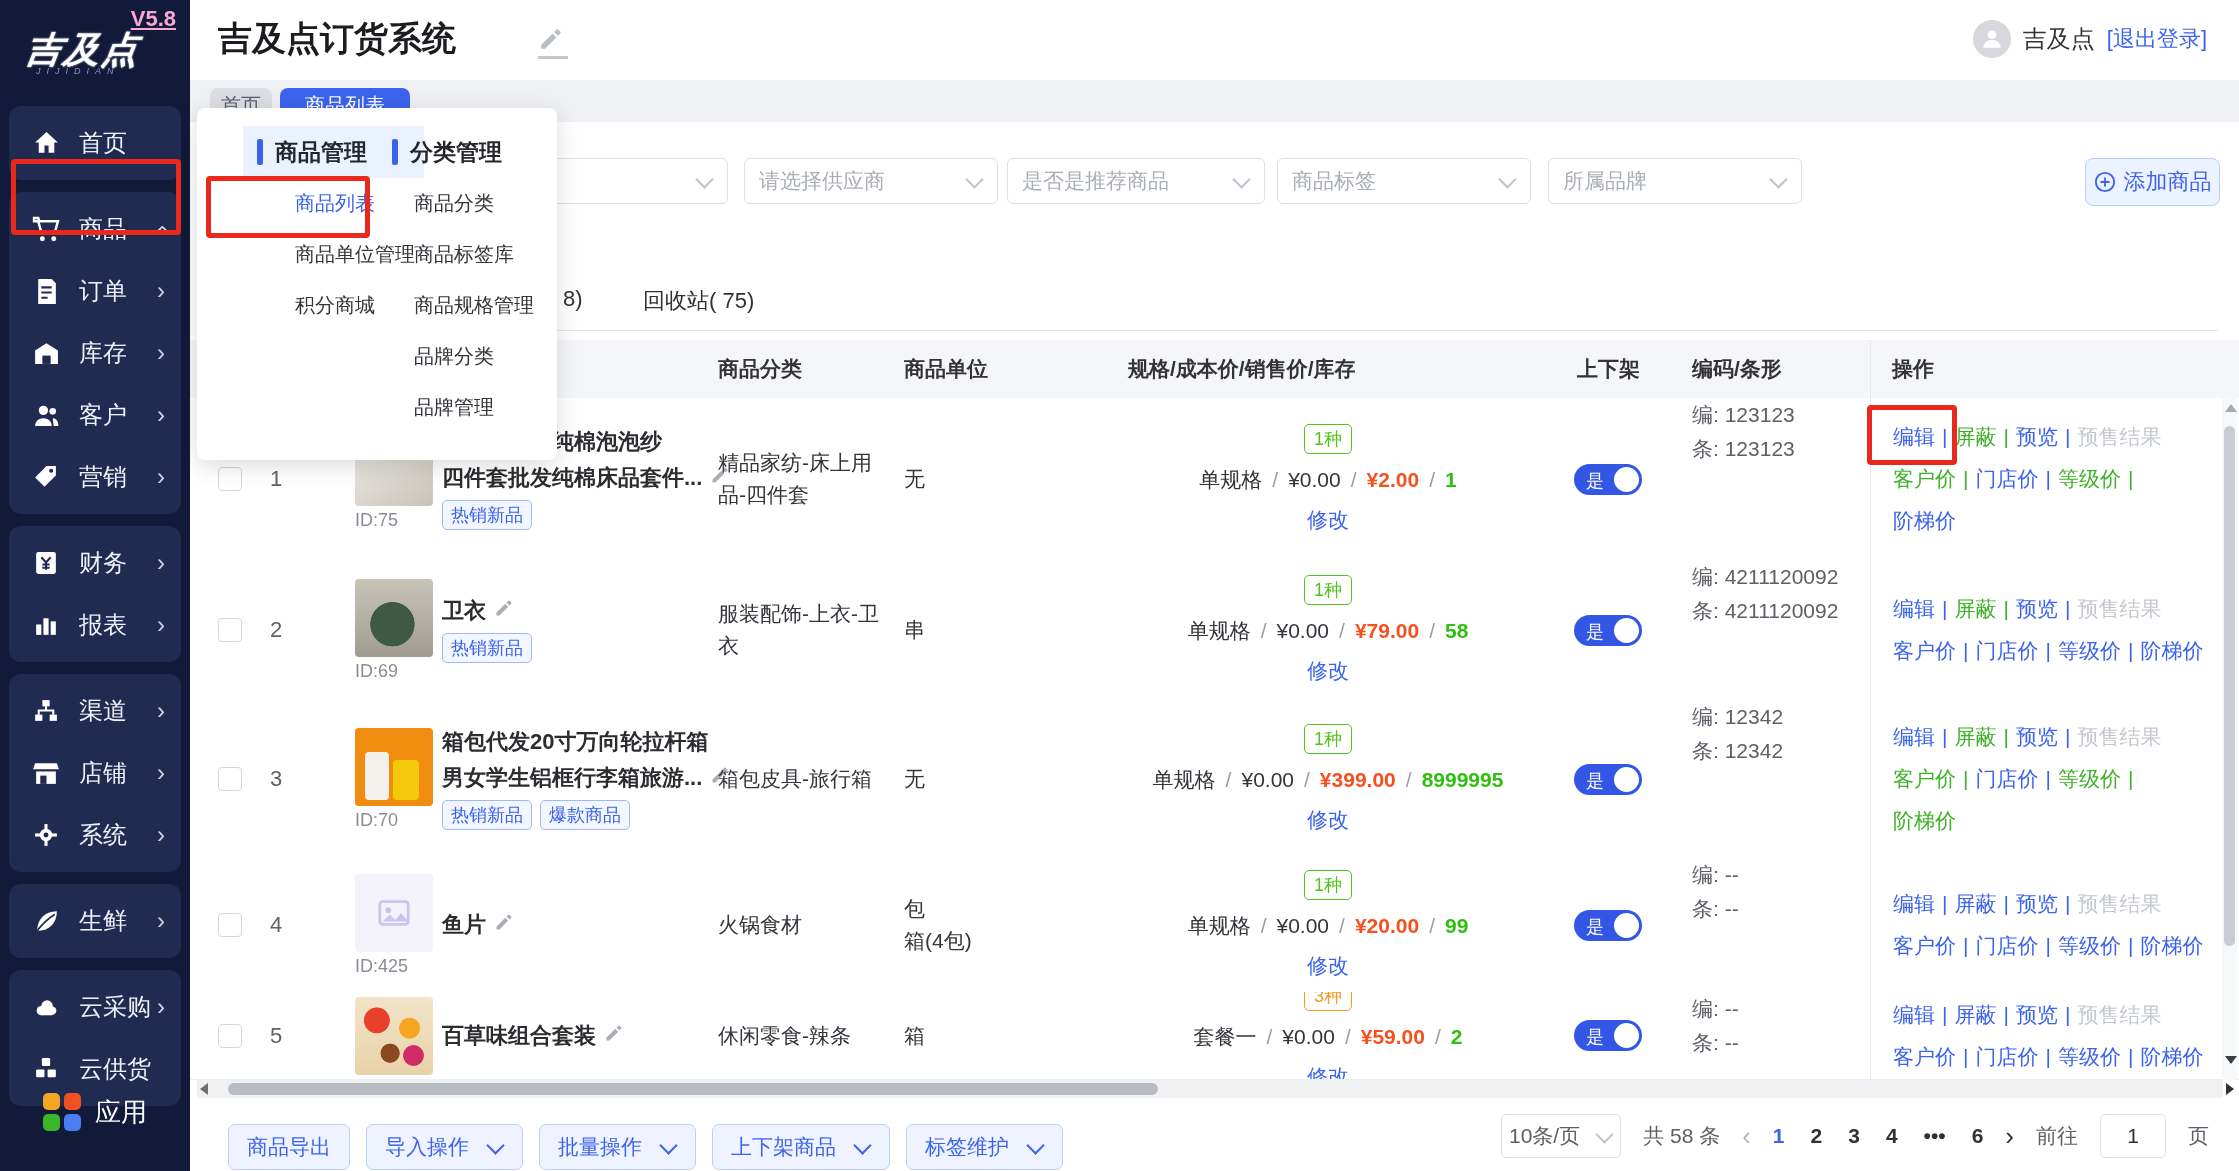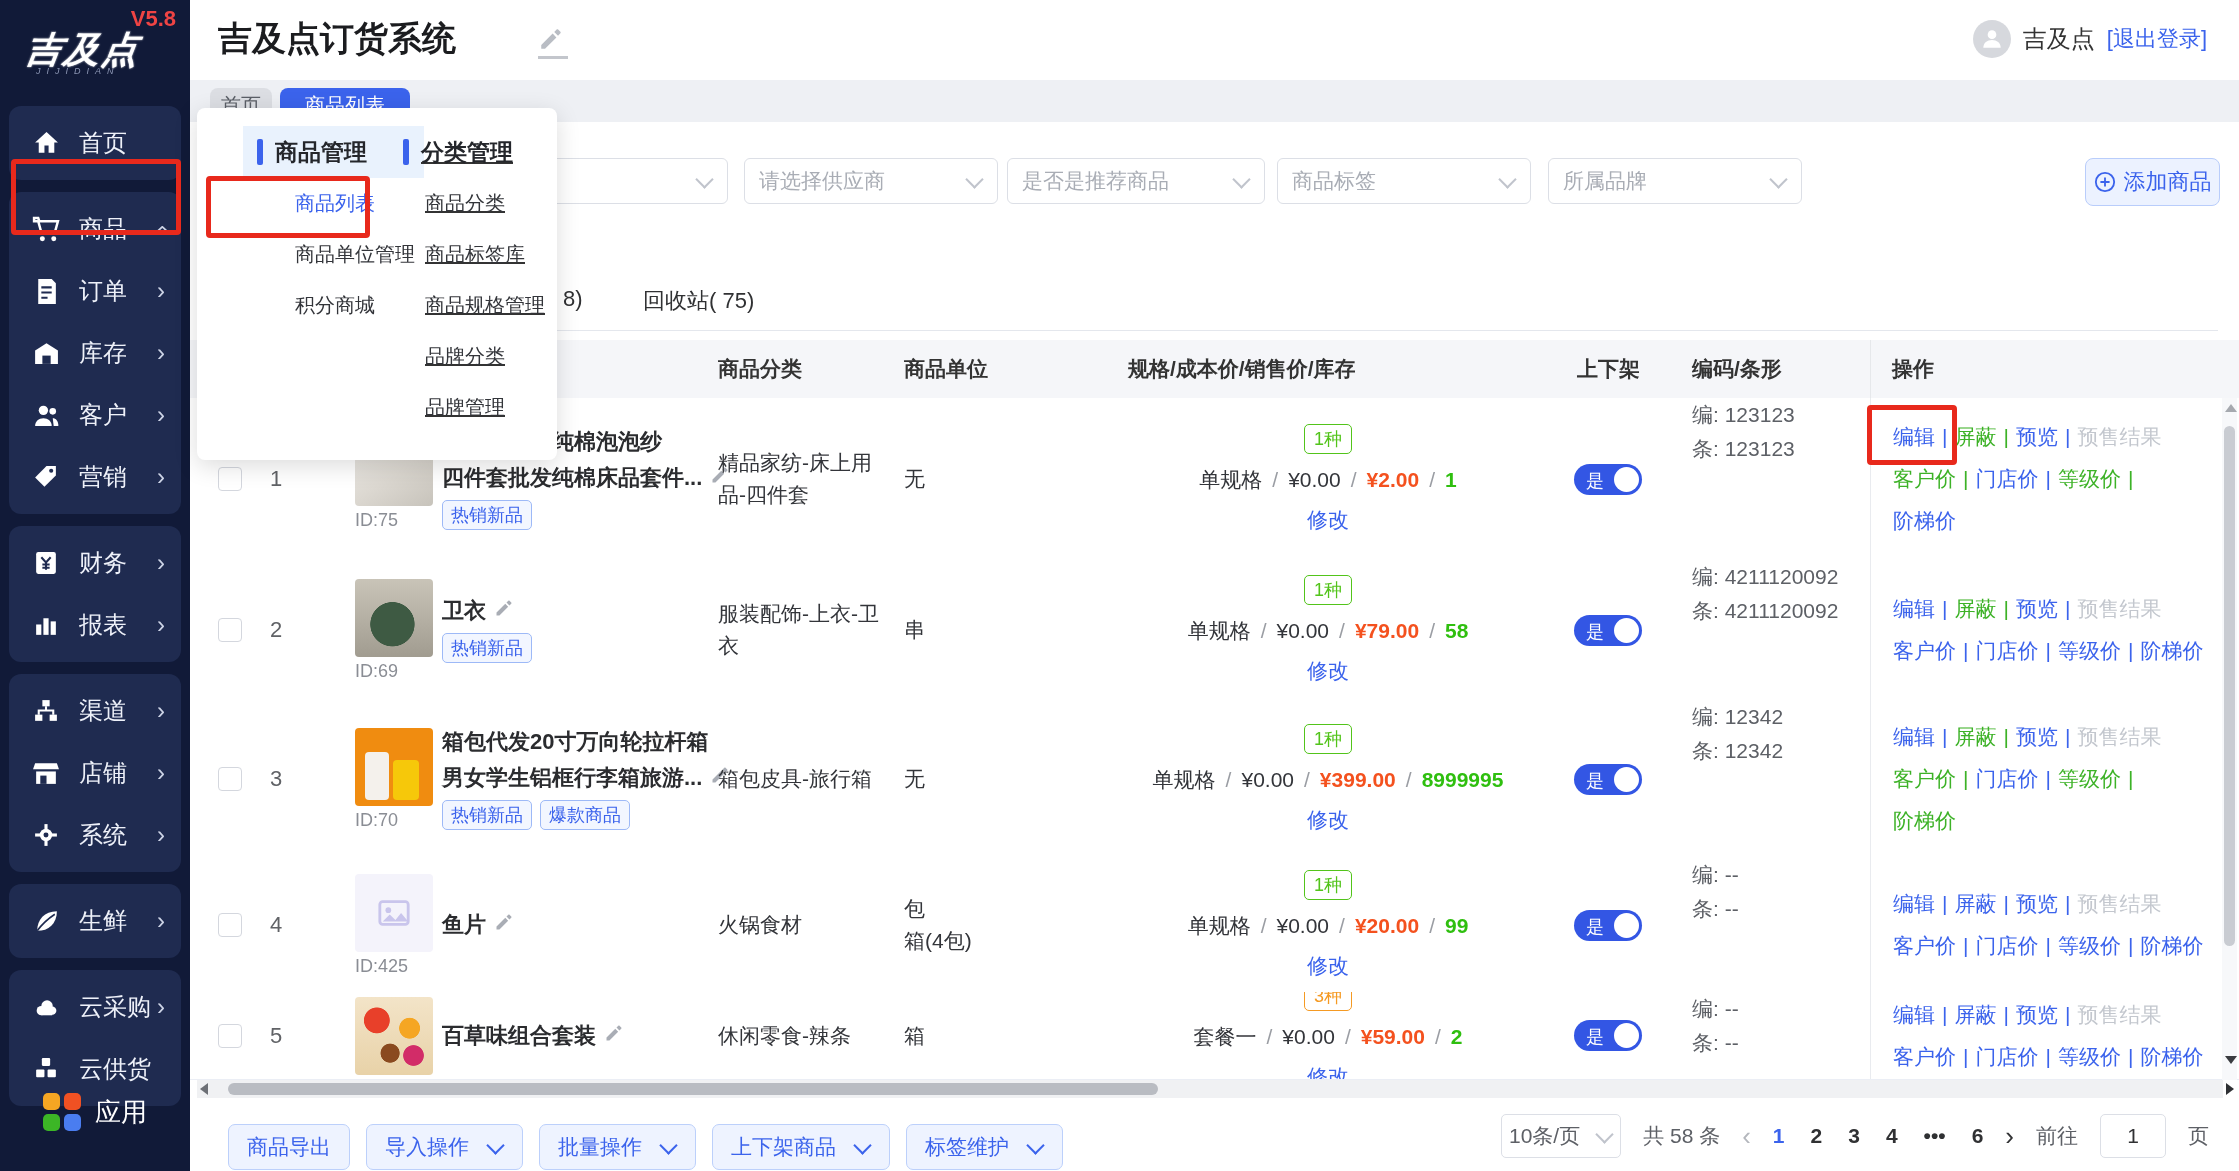--- a/index.html
+++ b/index.html
@@ -2,21 +2,21 @@
 <html><head>
 <meta charset="utf-8">
 <style>
   html,body{margin:0;padding:0;background:#fff;}
   .root{position:relative;width:2239px;height:1171px;overflow:hidden;background:#fff;
         font-family:"Liberation Sans","DejaVu Sans",sans-serif;color:#333;}
 
   
   .sidebar{position:absolute;left:0;top:0;width:190px;height:1171px;background:#111a38;z-index:5;}
   .logo-wrap{position:relative;height:96px;}
-  .ver{position:absolute;right:14px;top:6px;color:#ef4444;font-size:22px;font-weight:bold;}
+  .ver{position:absolute;right:14px;top:6px;color:#f9a8d4;font-size:22px;font-weight:bold;text-decoration:underline;}
   .logo-text{position:absolute;left:26px;top:26px;color:#fff;font-size:36px;font-weight:bold;
              font-style:italic;letter-spacing:2px;transform:skewX(-8deg);text-shadow:0 0 2px #fff;}
   .logo-sub{position:absolute;left:36px;top:66px;color:#8d97b5;font-size:9px;letter-spacing:6px;font-style:italic;}
   .sb-group{margin:10px 9px 12px 9px;background:#1f2b50;border-radius:12px;padding:6px 0;}
   .sb-item{display:flex;align-items:center;height:62px;padding:0 16px 0 22px;color:#eef1f9;font-size:24px;cursor:pointer;}
   .sb-item .ico{width:30px;height:30px;margin-right:18px;display:flex;align-items:center;justify-content:center;}
   .sb-item .ico svg{width:28px;height:28px;fill:#fff;}
   .sb-item .lbl{flex:1;}
   .sb-arrow{color:#cdd4e6;font-size:24px;line-height:1;}
   .arr-right{display:inline-block;}
@@ -133,21 +133,21 @@
   .pg-pages{display:flex;gap:26px;font-weight:bold;color:#303133;}
   .pg-num{cursor:pointer;}
   .pg-num.cur{color:#3b63ec;}
   .goto-box{width:64px;height:42px;border:1px solid #dcdfe6;border-radius:5px;display:flex;align-items:center;justify-content:center;color:#303133;}
 
   
   .menu-panel{position:absolute;left:197px;top:108px;width:360px;height:352px;background:#fff;border-radius:8px;
               box-shadow:0 6px 24px rgba(0,0,0,.14);z-index:50;}
   .menu-col{position:absolute;top:0;height:100%;}
   .menu-col1{left:0;width:181px;margin-left:46px;}
-  .menu-col2{left:192px;width:179px;text-decoration:underline;}
+  .menu-col2{left:181px;width:179px;}
   .menu-head{display:flex;align-items:center;height:52px;margin-top:18px;padding-left:14px;font-size:23px;font-weight:bold;color:#24262b;}
   .menu-head.hl{background:#e9f2fd;}
   .menu-bar{width:6px;height:26px;background:#3b63ec;border-radius:2px;margin-right:12px;}
   .menu-item{height:51px;line-height:51px;padding-left:52px;font-size:20px;color:#33353a;cursor:pointer;white-space:nowrap;}
   .menu-col2 .menu-item{padding-left:36px;}
   .menu-item.active{color:#3b63ec;}
 
   
   .redbox{position:absolute;border:5px solid #e8291c;border-radius:4px;z-index:100;pointer-events:none;}
   .redbox1{left:11px;top:159px;width:160px;height:66px;}

